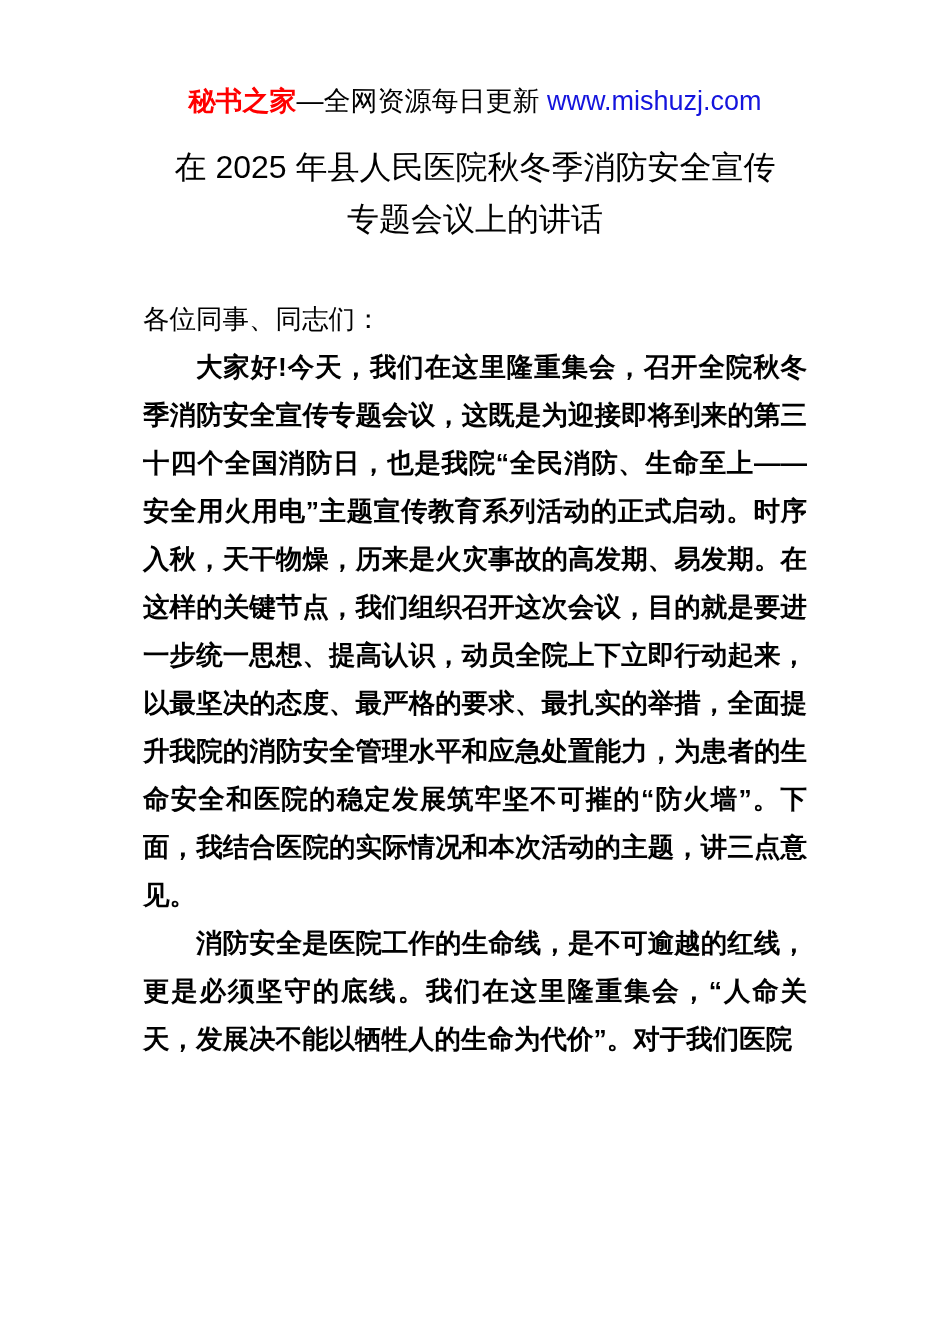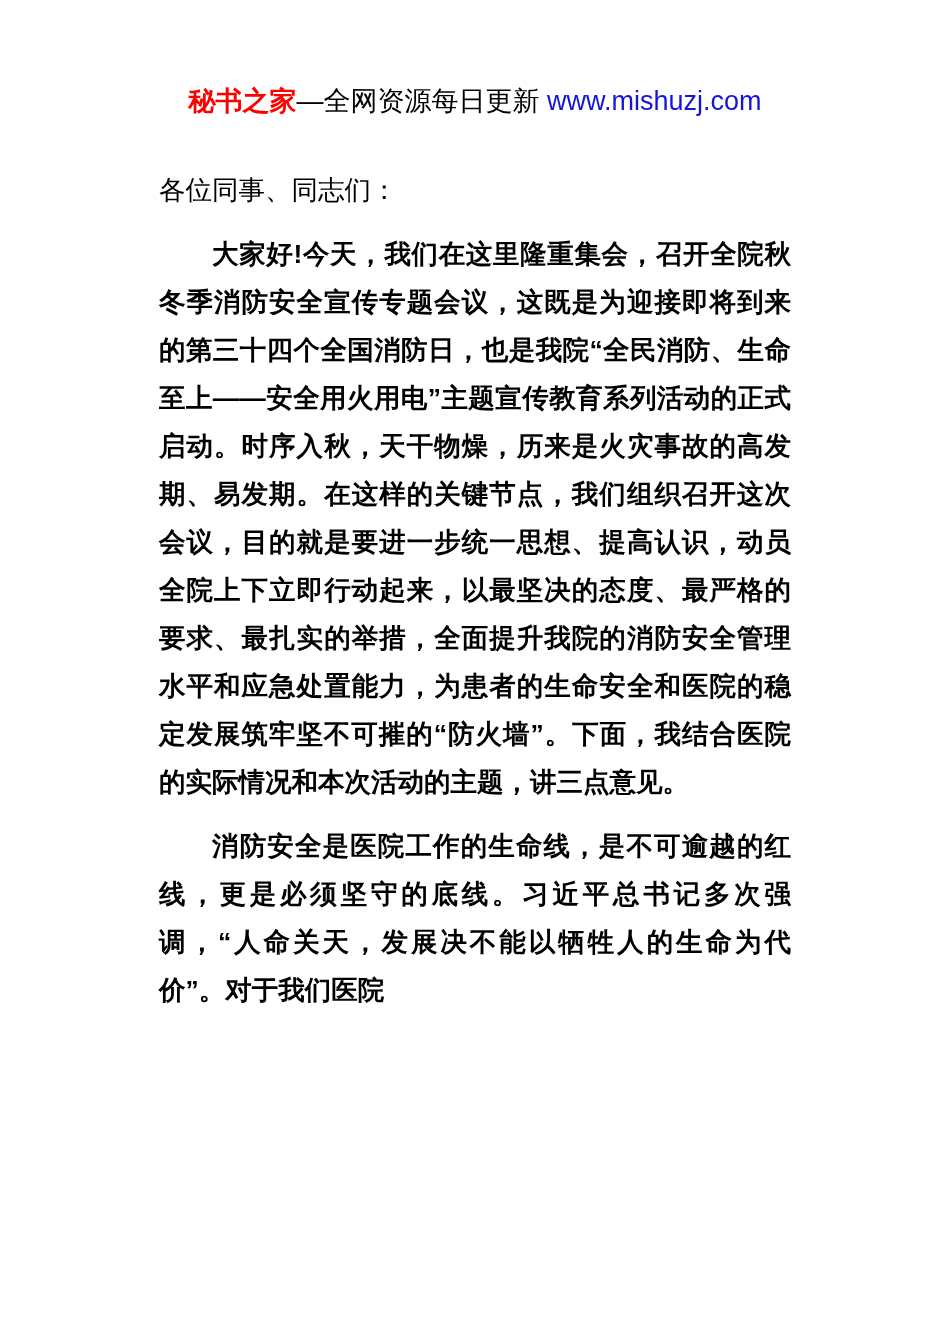--- a/index.html
+++ b/index.html
@@ -44,43 +44,47 @@
   .content {
     margin-left: 143px;
     margin-top: 50px;
     width: 664px;
     font-size: 26.5px;
     line-height: 48px;
     text-align: justify;
     text-justify: inter-character;
   }
   .content p {
-    margin: 16px;
+    margin: 0;
     padding: 0;
   }
   .para-indent {
     text-indent: 2em;
     font-weight: bold;
   }
   .section-heading {
     font-weight: bold;
     text-indent: 2em;
   }
 </style>
 </head>
 <body style="background: rgb(255, 255, 255); color: rgb(0, 0, 0);">
 
 <div class="page">
 
   <div class="watermark-header">
     <span class="brand" style="color: rgb(255, 0, 0);">秘书之家</span><span class="tagline">—全网资源每日更新 </span><span class="url" style="color: rgb(20, 20, 221);">www.mishuzj.com</span>
   </div>
 
+  <div class="doc-title">
+    <div>在 2025 年县人民医院秋冬季消防安全宣传</div>
+    <div>专题会议上的讲话</div>
+  </div>
 
   <div class="content">
     <p>各位同事、同志们：</p>
     <div>
         <p class="para-indent">大家好!今天，我们在这里隆重集会，召开全院秋冬季消防安全宣传专题会议，这既是为迎接即将到来的第三十四个全国消防日，也是我院“全民消防、生命至上——安全用火用电”主题宣传教育系列活动的正式启动。时序入秋，天干物燥，历来是火灾事故的高发期、易发期。在这样的关键节点，我们组织召开这次会议，目的就是要进一步统一思想、提高认识，动员全院上下立即行动起来，以最坚决的态度、最严格的要求、最扎实的举措，全面提升我院的消防安全管理水平和应急处置能力，为患者的生命安全和医院的稳定发展筑牢坚不可摧的“防火墙”。下面，我结合医院的实际情况和本次活动的主题，讲三点意见。</p>
-        <p class="para-indent">消防安全是医院工作的生命线，是不可逾越的红线，更是必须坚守的底线。习近平总书记多次强调，“人命关天，发展决不能以牺牲人的生命为代价”。对于我们医院</p>
+        <p class="para-indent">消防安全是医院工作的生命线，是不可逾越的红线，更是必须坚守的底线。我们在这里隆重集会，“人命关天，发展决不能以牺牲人的生命为代价”。对于我们医院</p>
       </div>
   </div>
 
 </div>
 
 </body></html>

